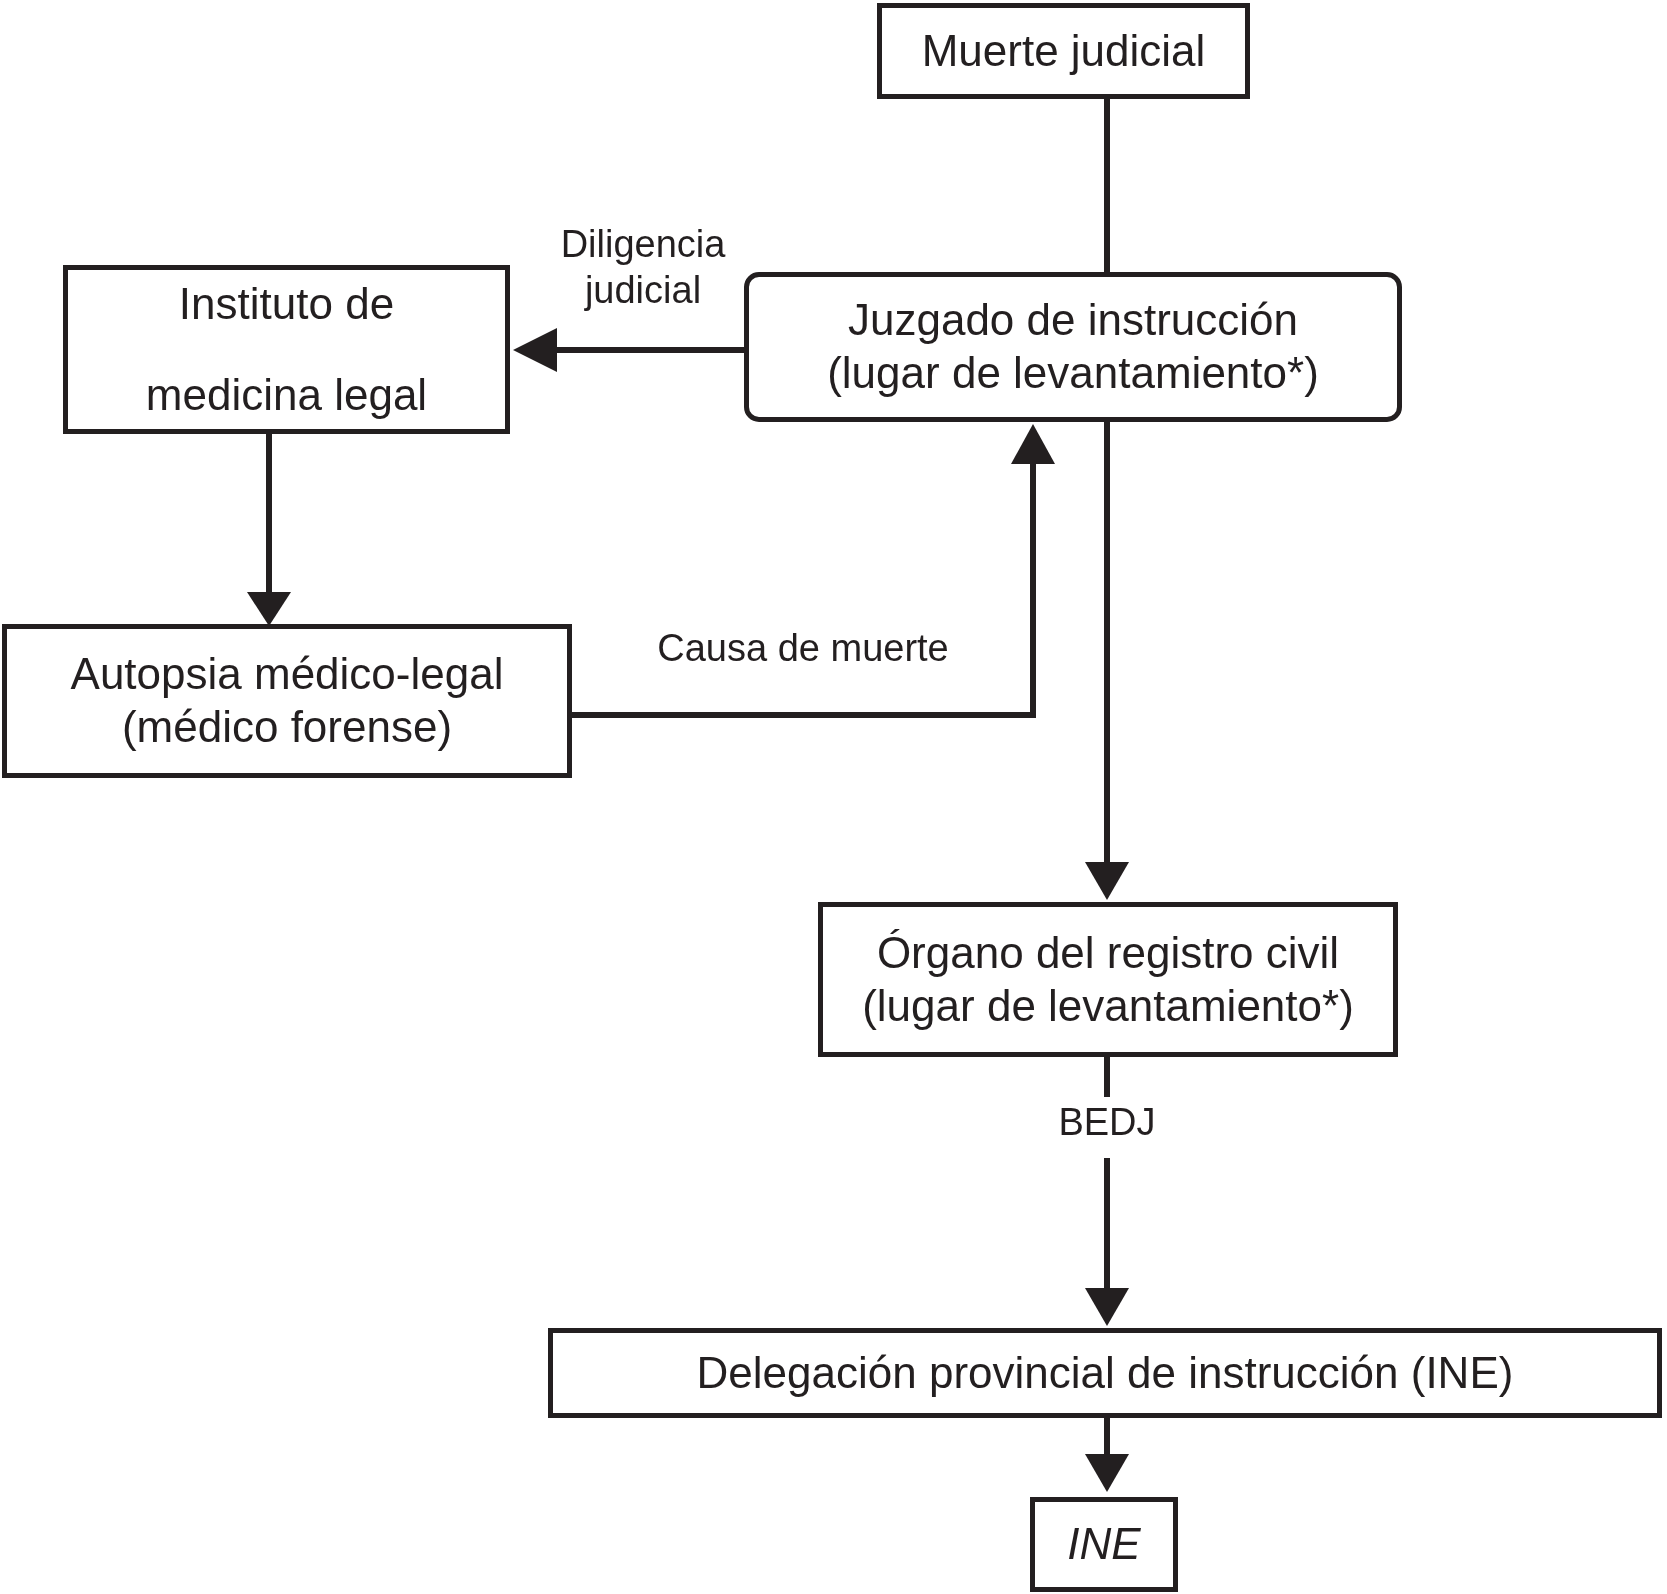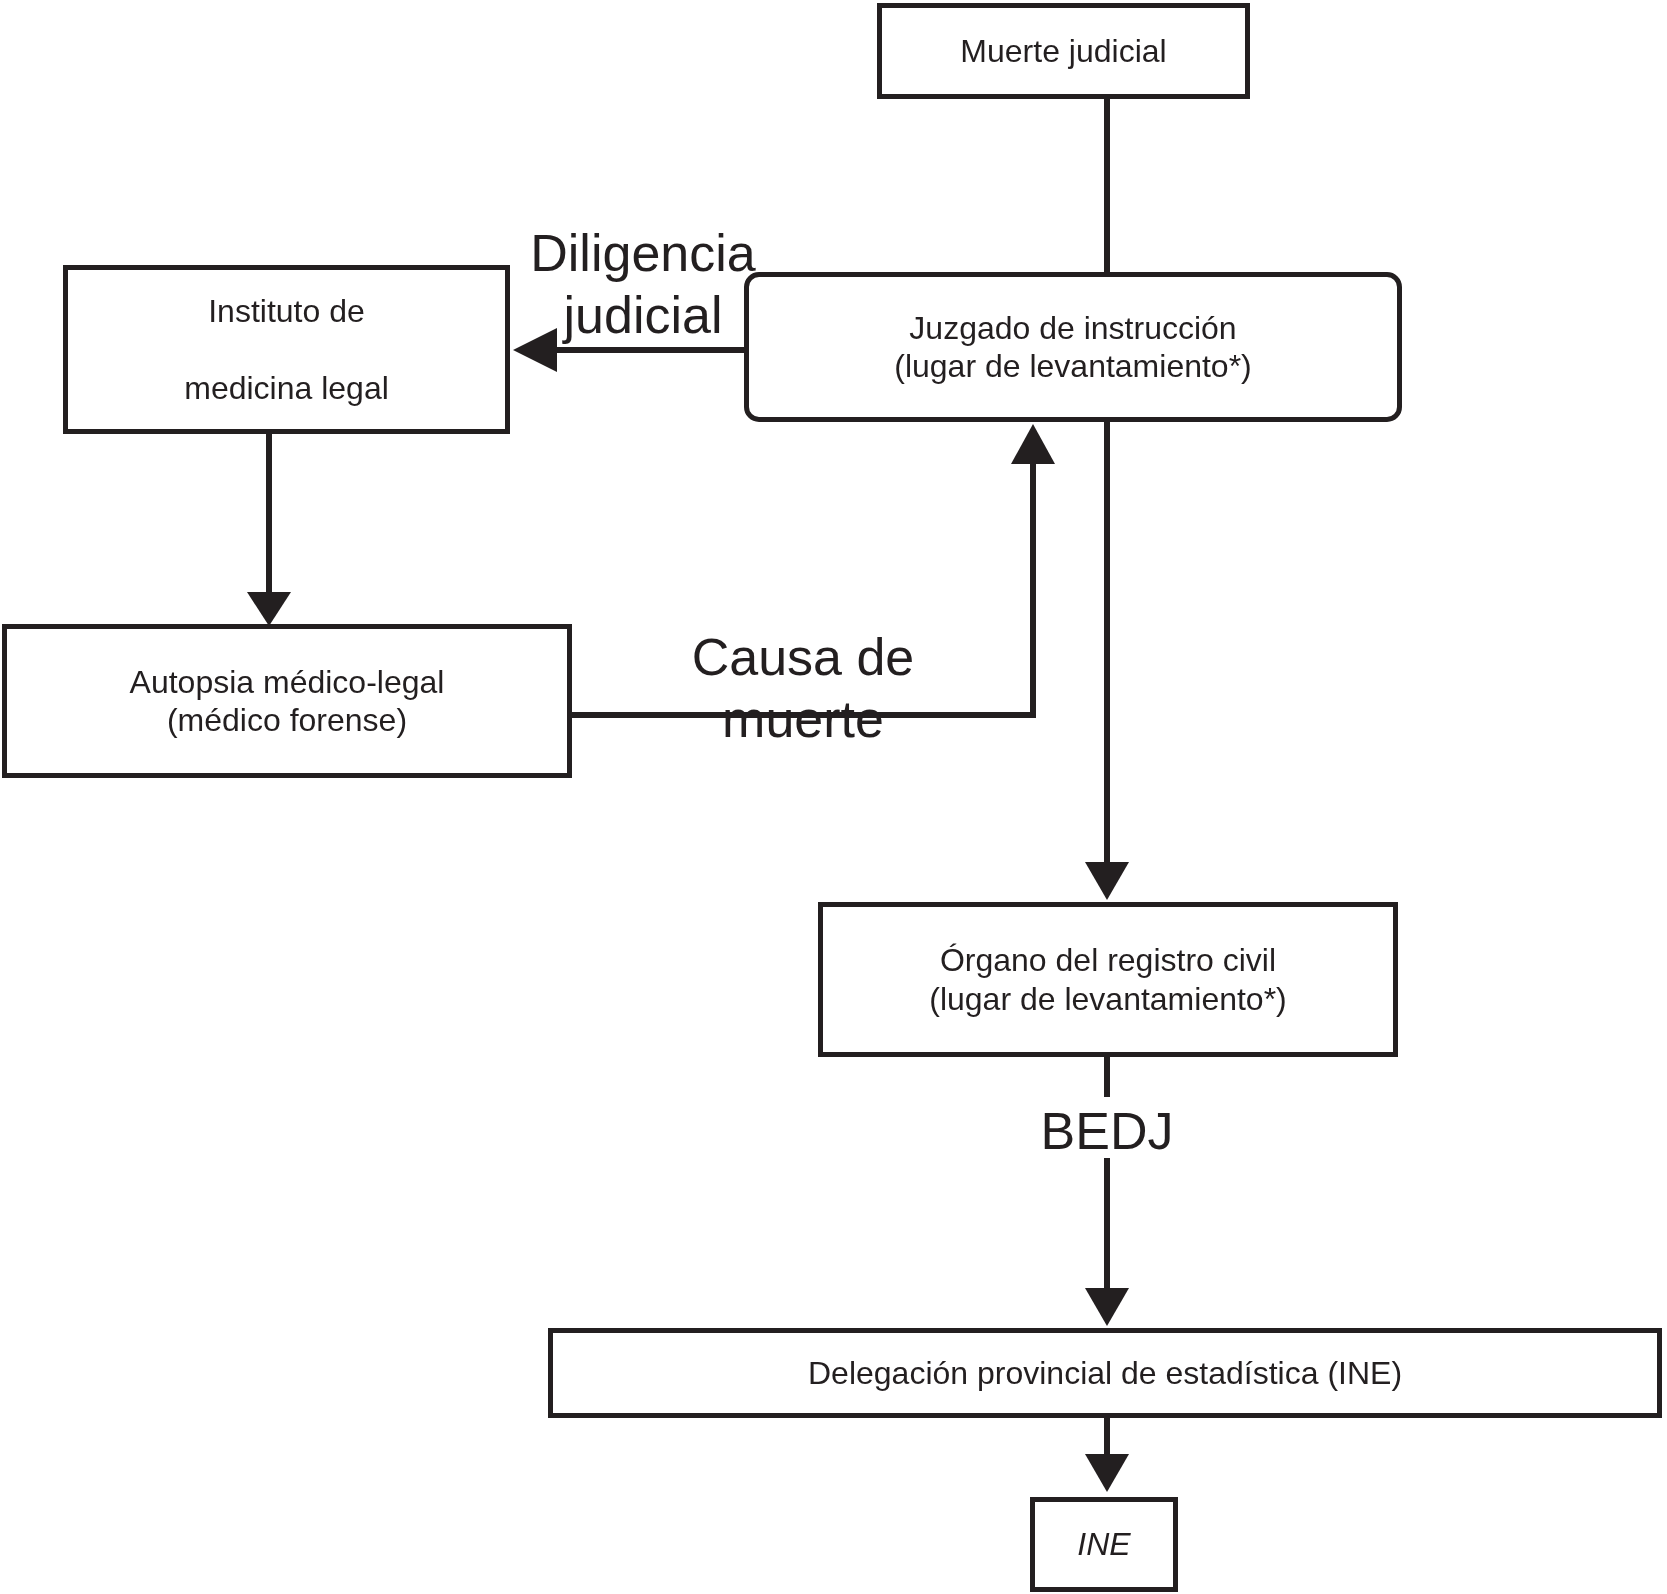--- a/index.html
+++ b/index.html
@@ -35,31 +35,31 @@
   .node {
     position: absolute;
     box-sizing: border-box;
     border: 5px solid #231f20;
     background: #ffffff;
     display: flex;
     flex-direction: column;
     align-items: center;
     justify-content: center;
     text-align: center;
-    font-size: 32px;
+    font-size: 44px;
     line-height: 1.2;
     color: #231f20;
   }
   .edge-label {
     position: absolute;
     display: flex;
     flex-direction: column;
     align-items: center;
     text-align: center;
-    font-size: 52px;
+    font-size: 38px;
     line-height: 1.2;
     color: #231f20;
     background: transparent;
   }
   .node span, .edge-label span { display: block; }
 </style>
 </head>
 <body>
 
 <div class="diagram">
@@ -106,21 +106,21 @@
     <span>Autopsia médico-legal</span>
     <span>(médico forense)</span>
   </div>
 
   <div class="node" style="left:818px; top:902px; width:580px; height:155px;">
     <span>Órgano del registro civil</span>
     <span>(lugar de levantamiento*)</span>
   </div>
 
   <div class="node" style="left:548px; top:1328px; width:1114px; height:90px;">
-    <span>Delegación provincial de estadística (INE)</span>
+    <span>Delegación provincial de instrucción (INE)</span>
   </div>
 
   <div class="node" style="left:1030px; top:1497px; width:148px; height:95px;font-style:italic;">
     <span>INE</span>
   </div>
 
   <div class="edge-label" style="left:483px; top:222px; width:320px;">
     <span>Diligencia</span>
     <span>judicial</span>
   </div>

